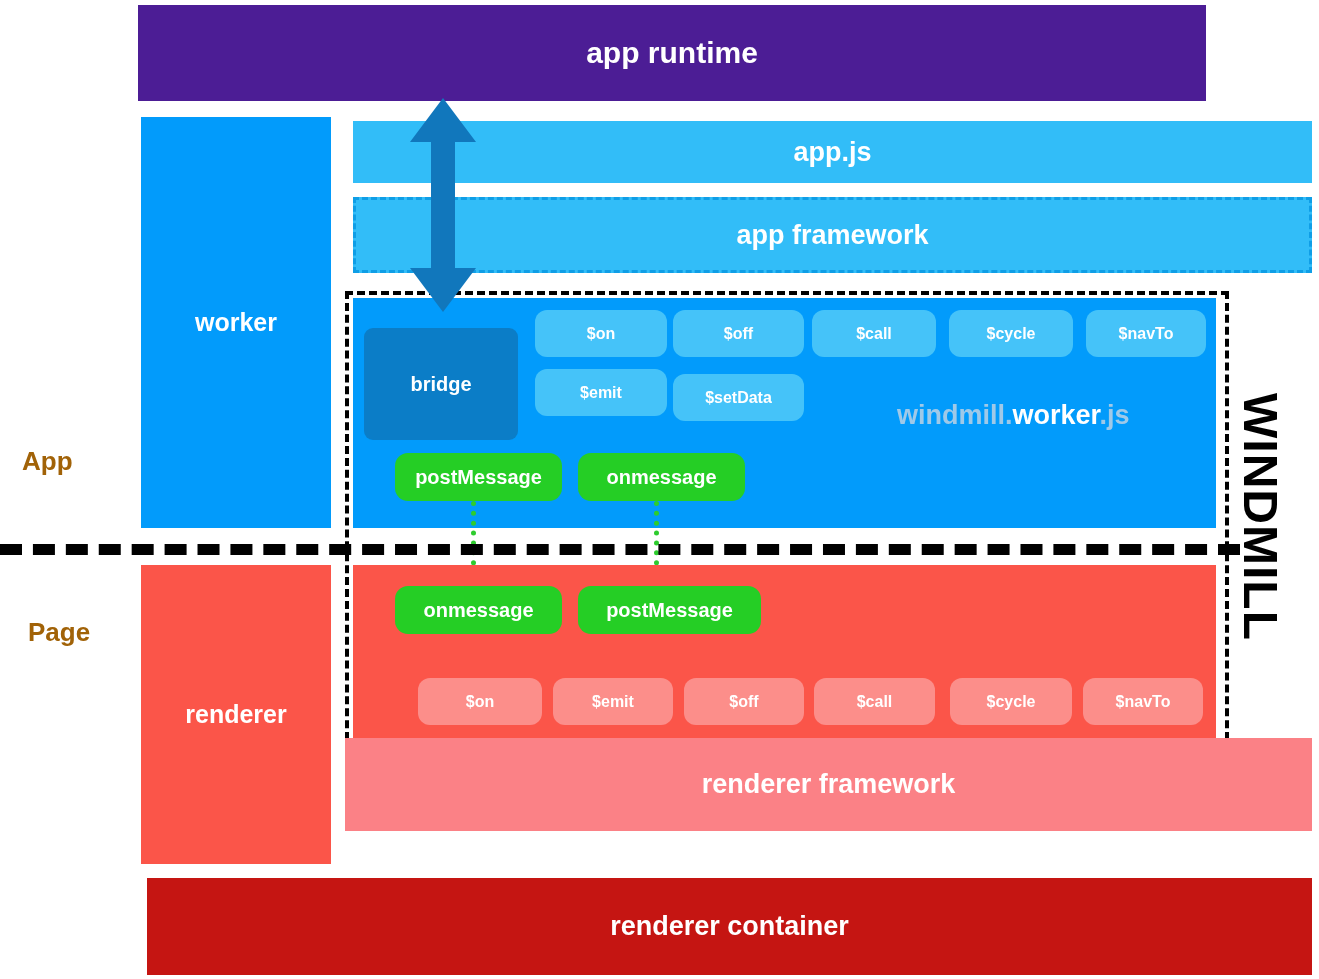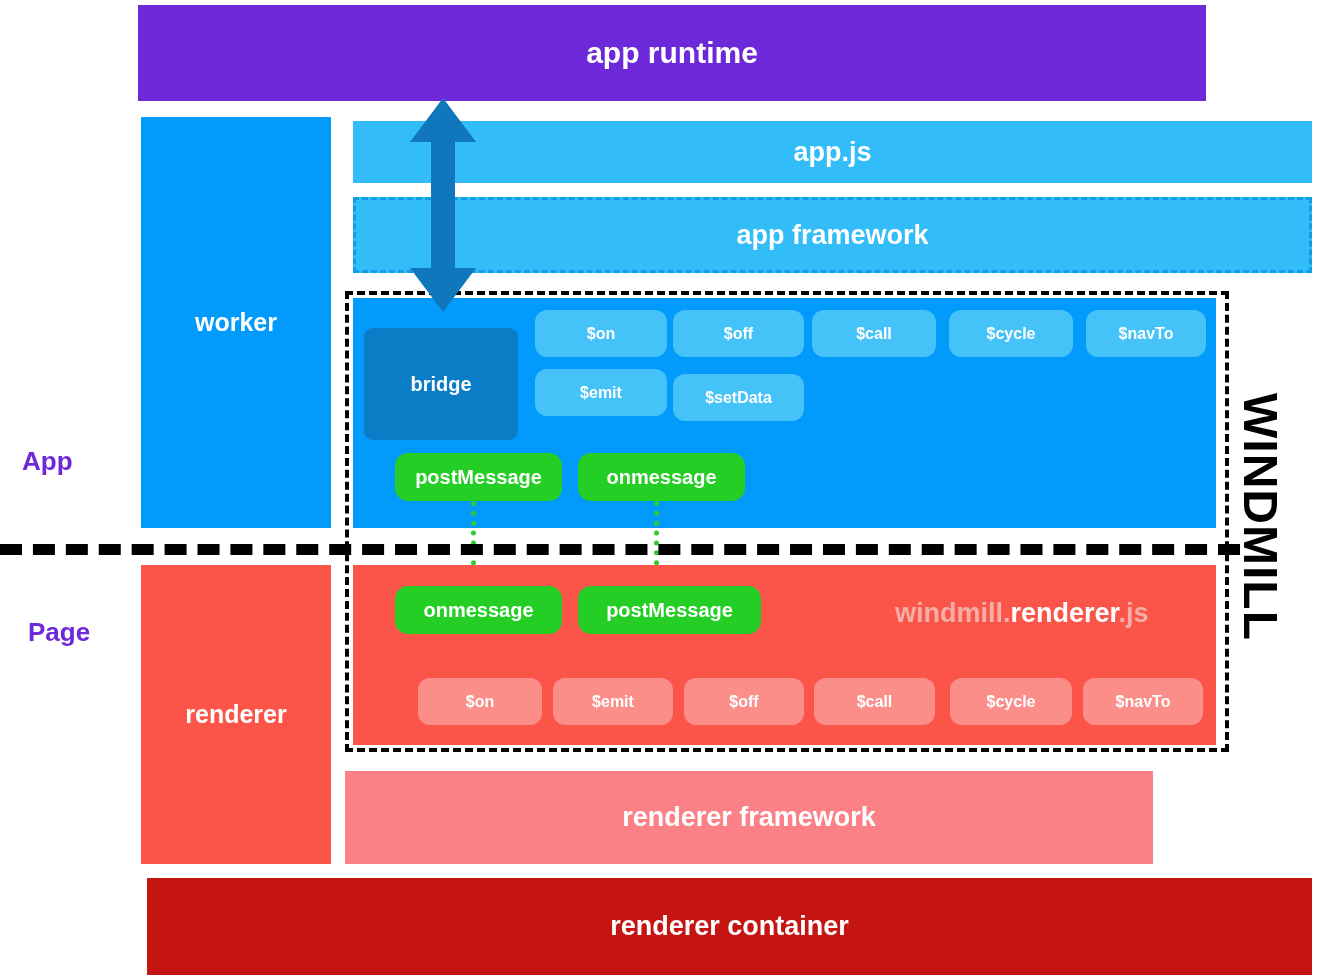--- a/index.html
+++ b/index.html
@@ -23,21 +23,21 @@
     display: flex;
     align-items: center;
     justify-content: center;
     color: #ffffff;
     font-weight: bold;
   }
 
   
   #app-runtime {
     left: 138px; top: 5px; width: 1068px; height: 96px;
-    background: #6d28d9;
+    background: #4c1d95;
     font-size: 30px;
   }
 
   
   #worker-col {
     left: 141px; top: 117px; width: 190px; height: 411px;
     background: #029BFB;
     font-size: 25px;
   }
 
@@ -119,21 +119,21 @@
 
   
   #renderer-col {
     left: 141px; top: 565px; width: 190px; height: 299px;
     background: #FB5549;
     font-size: 25px;
   }
 
   
   #renderer-framework {
-    left: 345px; top: 771px; width: 808px; height: 93px;
+    left: 345px; top: 738px; width: 967px; height: 93px;
     background: #FB8186;
     font-size: 27px;
   }
 
   
   #renderer-container {
     left: 147px; top: 878px; width: 1165px; height: 97px;
     background: #C51512;
     font-size: 27px;
   }
@@ -143,21 +143,21 @@
     position: absolute;
     left: 0px; top: 544px; width: 1240px; height: 0;
     border-top: 11px dashed #000000;
   }
 
   
   .side-label {
     position: absolute;
     font-weight: bold;
     font-size: 26px;
-    color: #6d28d9;
+    color: #a16207;
   }
   #label-app  { left: 22px; top: 446px; }
   #label-page { left: 28px; top: 617px; }
 
   
   #windmill-vertical {
     position: absolute;
     left: 1232px; top: 352px;
     width: 330px; height: 58px;
     transform: rotate(90deg);
@@ -226,43 +226,43 @@
     <span>$navTo</span>
   </div>
 
   <div class="pill pill-blue" style="left:535px; top:369px; width:132px; height:47px;">
     <span>$emit</span>
   </div>
   <div class="pill pill-blue" style="left:673px; top:374px; width:131px; height:47px;">
     <span>$setData</span>
   </div>
 
+  <div class="wm-label" id="wm-worker">
+    <span>windmill.</span><span class="wm-strong">worker</span><span>.js</span>
+  </div>
 
   <div class="pill pill-green" style="left:388px; top:453px; width:167px; height:48px;">
     <span>postMessage</span>
   </div>
   <div class="pill pill-green" style="left:571px; top:453px; width:167px; height:48px;">
     <span>onmessage</span>
   </div>
 
   <div class="dotted-conn" style="left:471px; top:501px; height:84px;"></div>
   <div class="dotted-conn" style="left:654px; top:501px; height:84px;"></div>
 
   <div class="box" id="renderer-panel"></div>
 
   <div class="pill pill-green" style="left:388px; top:586px; width:167px; height:48px;">
     <span>onmessage</span>
   </div>
   <div class="pill pill-green" style="left:571px; top:586px; width:183px; height:48px;">
     <span>postMessage</span>
   </div>
 
-  <div class="wm-label" id="wm-renderer">
-    <span>windmill.</span><span class="wm-strong">renderer</span><span>.js</span>
-  </div>
 
   <div class="pill pill-pink" style="left:418px; top:678px; width:124px; height:47px;">
     <span>$on</span>
   </div>
   <div class="pill pill-pink" style="left:553px; top:678px; width:120px; height:47px;">
     <span>$emit</span>
   </div>
   <div class="pill pill-pink" style="left:684px; top:678px; width:120px; height:47px;">
     <span>$off</span>
   </div>

